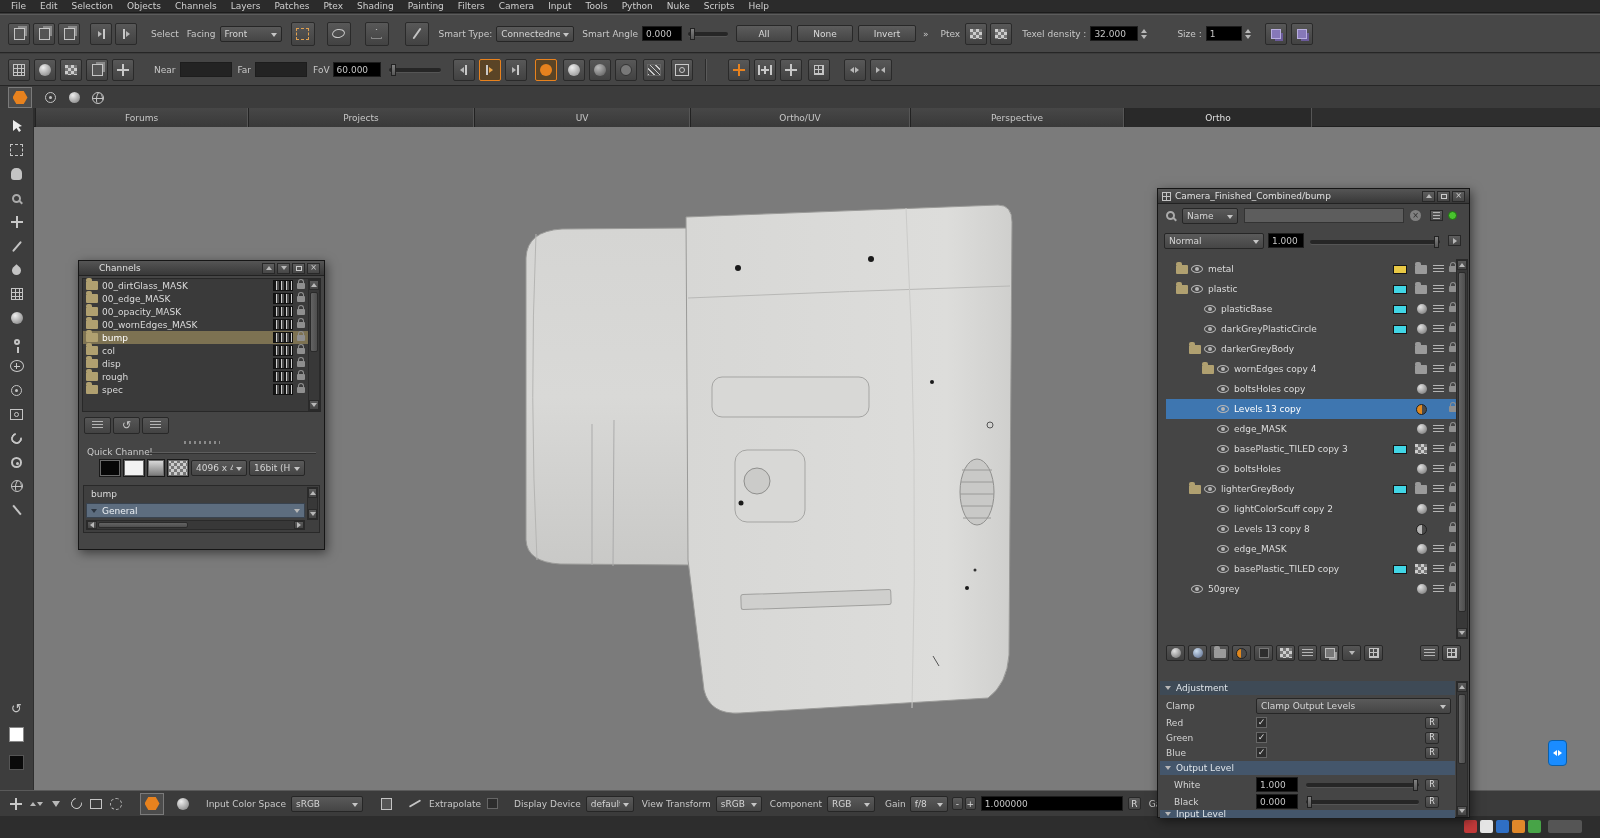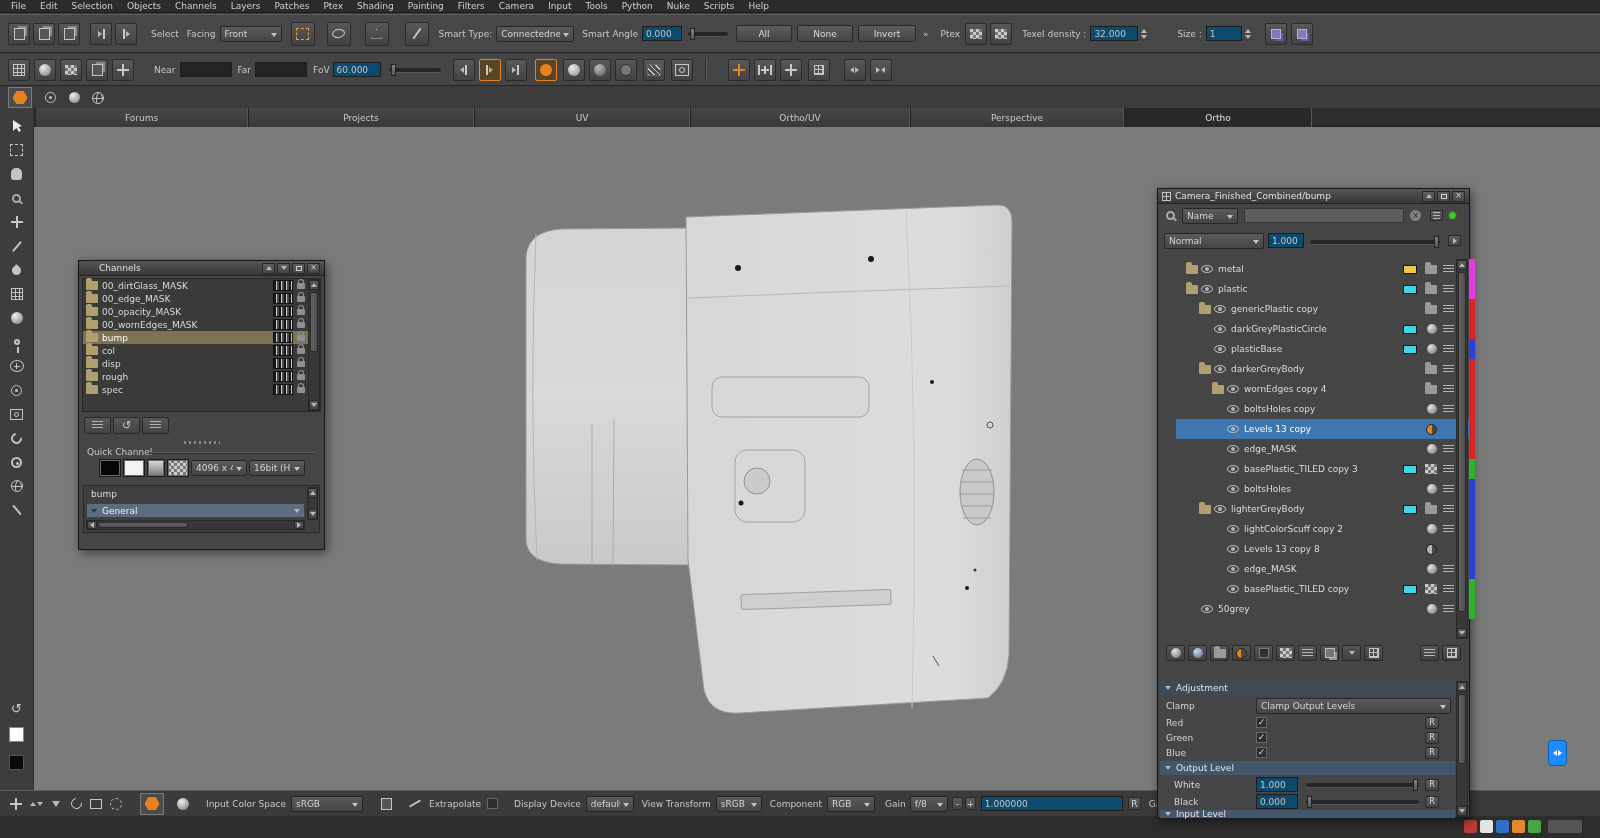--- a/index.html
+++ b/index.html
@@ -15,21 +15,21 @@
 .tbtn.sm{width:22px;height:22px}
 .tbtn.on{border-color:#e8821e;background:#5a4426}
 .smbtn{width:27px;height:17px;flex:none;background:linear-gradient(#565656,#434343);border:1px solid #282828;
   border-radius:2px;display:flex;align-items:center;justify-content:center;color:#c8c8c8}
 .fi{width:19px;height:16px;flex:none;background:linear-gradient(#555,#414141);border:1px solid #282828;
   border-radius:2px;display:flex;align-items:center;justify-content:center}
 .dd{height:16px;background:linear-gradient(#5a5a5a,#454545);border:1px solid #262626;border-radius:2px;
   display:flex;align-items:center;color:#d5d5d5;padding-left:4px;position:relative;white-space:nowrap;overflow:hidden}
 .dd::after{content:"";position:absolute;right:4px;top:6px;border-left:3px solid transparent;border-right:3px solid transparent;border-top:4px solid #c5c5c5}
 .dd b{font-weight:normal;overflow:hidden;margin-right:13px}
-.field{height:15px;background:#0c4a6e;border:1px solid #1d1d1d;color:#c5c5c5;display:flex;align-items:center;
+.field{height:15px;background:#000000;border:1px solid #1d1d1d;color:#c5c5c5;display:flex;align-items:center;
   padding:0 3px;white-space:nowrap;overflow:hidden}
 .field.dk{background:#232323}
 .btn3{height:17px;background:linear-gradient(#5c5c5c,#454545);border:1px solid #282828;border-radius:2px;
   color:#dadada;display:flex;align-items:center;justify-content:center}
 .slid{position:relative;height:4px;background:#262626;border-radius:2px;box-shadow:0 1px 0 #555}
 .slid i{position:absolute;top:-4px;width:5px;height:12px;background:linear-gradient(#828282,#565656);border:1px solid #222}
 .cb{width:11px;height:11px;background:#2d2d2d;border:1px solid #666;color:#ddd;display:flex;align-items:center;justify-content:center;font-size:9px;line-height:1}
 .sep{width:2px;height:22px;border-left:1px solid #2a2a2a;border-right:1px solid #5a5a5a;margin:0 5px;flex:none}
 
 .tup{width:0;height:0;border-left:3px solid transparent;border-right:3px solid transparent;border-bottom:4px solid #b8b8b8}
@@ -123,21 +123,21 @@
 .crow .cname{flex:1;overflow:hidden;white-space:nowrap}
 .crow.sel{background:#7d7252;color:#fff}
 .dots{position:absolute;left:50%;transform:translateX(-50%);width:36px;height:3px;background:repeating-linear-gradient(90deg,#8a8a8a 0 2px,transparent 2px 5px)}
 .hline{position:absolute;height:1px;background:#5e5e5e;box-shadow:0 1px 0 #303030}
 .qsw{width:22px;height:18px;border:1px solid #1a1a1a;box-shadow:inset 0 0 0 1px #6a6a6a;flex:none}
 .innerbox{position:absolute;left:4px;top:224px;right:4px;height:48px;background:#3f3f3f;border:1px solid #292929}
 .gendrop{position:absolute;left:2px;top:17px;right:14px;height:15px;background:#5d6d7f;border:1px solid #39434f;display:flex;align-items:center;color:#ecf0f4;padding:0 4px;gap:5px}
 
 .sinput{position:absolute;height:15px;background:#5d5d5d;border:1px solid #333;color:#eee;font-family:inherit;font-size:9px;padding:0 3px}
 .clr{width:11px;height:11px;border-radius:50%;background:#808080;color:#2e2e2e;display:flex;align-items:center;justify-content:center;font-size:8px;line-height:1;flex:none}
-.lrows{position:absolute;left:18px;top:70px;width:299px}
+.lrows{position:absolute;left:8px;top:70px;width:299px}
 .lrow{position:relative;display:flex;align-items:center;height:20px;color:#dcdcdc}
 .lrow.i1{padding-left:10px}.lrow.i2{padding-left:23px}.lrow.i3{padding-left:36px}
 .lrow.sel{background:#3e76b0;color:#fff}
 .fslot{width:15px;flex:none;display:flex;align-items:center}
 .lname{margin-left:5px;white-space:nowrap;overflow:hidden;max-width:150px}
 .lrow .swx{position:absolute;right:58px}
 .pos1{position:absolute;right:38px}
 .pos2{position:absolute;right:21px}
 .posl{position:absolute;right:8px}
 .strip{position:absolute;right:0;top:0;width:6px;height:20px}
@@ -672,49 +672,38 @@
           </span>
         <i class="eye"></i>
         <span class="lname">plastic</span>
         <i class="swx" style="background: rgb(65, 214, 230);"></i>
         <i class="folder gry pos1"></i>
         <i class="licon pos2"></i>
         <i class="lock posl"></i>
         <i class="strip" style="background: rgb(224, 58, 224);"></i>
       </div>
       <div class="lrow i2">
-        <span class="fslot">
-            <i class="folder gold"></i>
-          </span>
-        <i class="eye"></i>
-        <span class="lname">genericPlastic copy</span>
-        <i class="folder gry pos1"></i>
-        <i class="licon pos2"></i>
-        <i class="lock posl"></i>
-        <i class="strip" style="background: rgb(217, 37, 37);"></i>
+        <span class="fslot"></span>
+        <i class="eye"></i>
+        <span class="lname">plasticBase</span>
+        <i class="swx" style="background: rgb(65, 214, 230);"></i>
+        <i class="circ pos1"></i>
+        <i class="licon pos2"></i>
+        <i class="lock posl"></i>
+        <i class="strip" style="background: rgb(43, 63, 217);"></i>
       </div>
       <div class="lrow i2">
         <span class="fslot"></span>
         <i class="eye"></i>
         <span class="lname">darkGreyPlasticCircle</span>
         <i class="swx" style="background: rgb(65, 214, 230);"></i>
         <i class="circ pos1"></i>
         <i class="licon pos2"></i>
         <i class="lock posl"></i>
         <i class="strip" style="background: rgb(217, 37, 37);"></i>
-      </div>
-      <div class="lrow i2">
-        <span class="fslot"></span>
-        <i class="eye"></i>
-        <span class="lname">plasticBase</span>
-        <i class="swx" style="background: rgb(65, 214, 230);"></i>
-        <i class="circ pos1"></i>
-        <i class="licon pos2"></i>
-        <i class="lock posl"></i>
-        <i class="strip" style="background: rgb(43, 63, 217);"></i>
       </div>
       <div class="lrow i2">
         <span class="fslot">
             <i class="folder gold"></i>
           </span>
         <i class="eye"></i>
         <span class="lname">darkerGreyBody</span>
         <i class="folder gry pos1"></i>
         <i class="licon pos2"></i>
         <i class="lock posl"></i>

